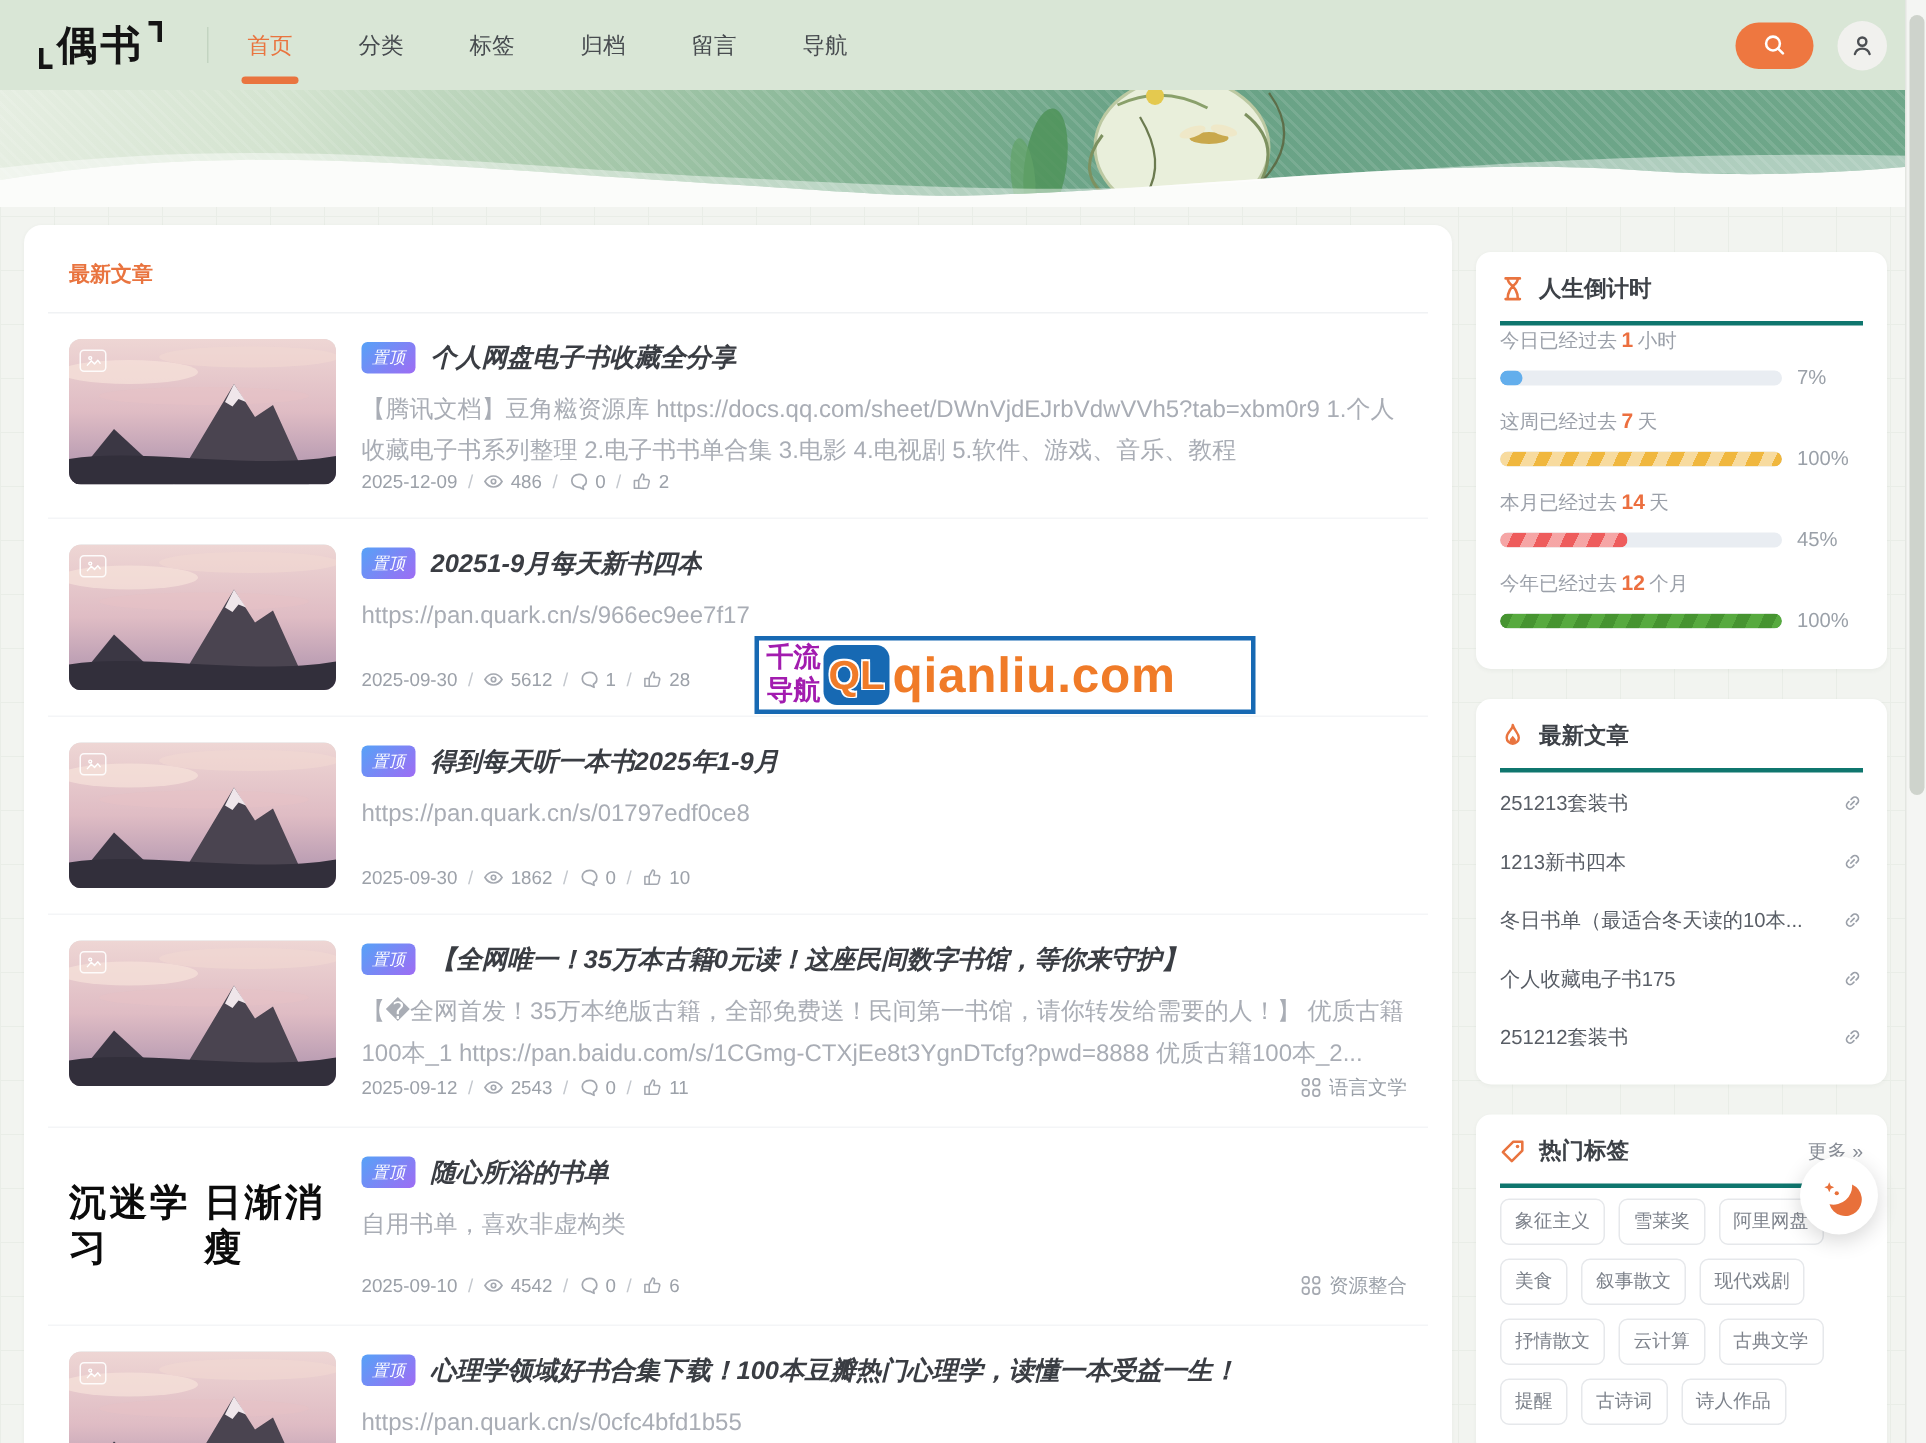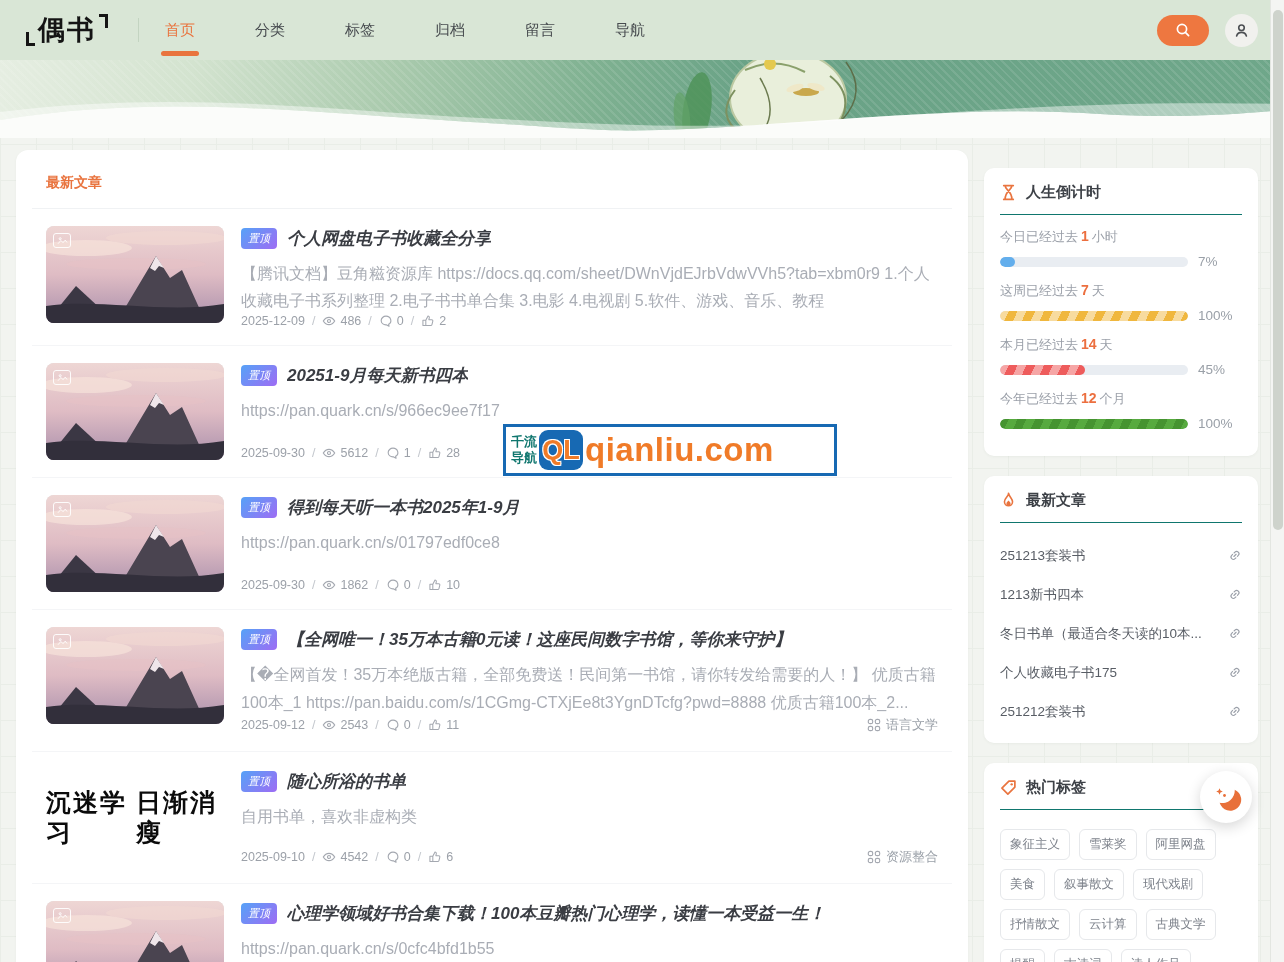--- a/index.html
+++ b/index.html
@@ -18,21 +18,21 @@
   
   .header {
     position:absolute; top:0; left:0; width:1284px; height:60px;
     background:#d9e6d6; display:flex; align-items:center; padding:0 26px; z-index:30;
   }
   .logo { display:flex; align-items:center; cursor:pointer; }
   .logo .lb { width:9px; height:14px; border-left:3px solid #151515; border-bottom:3px solid #151515; margin-right:3px; margin-top:18px; }
   .logo .rb { width:9px; height:14px; border-right:3px solid #151515; border-top:3px solid #151515; margin-left:3px; margin-bottom:18px; }
   .logo .logo-text { font-size:27px; font-weight:700; color:#141414; letter-spacing:2px; }
   .header-divider { width:1px; height:24px; background:#c3d4c1; margin:0 26px 0 30px; }
-  .nav { display:flex; align-items:center; gap:60px; }
+  .nav { display:flex; align-items:center; gap:44px; }
   .nav-item { position:relative; font-size:15px; color:#474b4f; cursor:pointer; padding:10px 0; }
   .nav-item.active { color:#e9743f; }
   .nav-item.active::after {
     content:""; position:absolute; left:50%; transform:translateX(-50%);
     bottom:-6px; width:38px; height:5px; border-radius:3px; background:#e9743f;
   }
   .header-right { margin-left:auto; display:flex; align-items:center; gap:16px; }
   .search-btn {
     width:52px; height:31px; border-radius:16px; background:#ee7740; border:none;
     display:flex; align-items:center; justify-content:center; cursor:pointer; color:#fff;
@@ -92,32 +92,32 @@
   .a-meta .m-item { display:inline-flex; align-items:center; gap:4px; }
   .a-meta .m-sep { margin:0 7px; color:#c3c7cd; }
   .a-meta svg { color:#a4a8b0; }
   .a-cat { margin-left:auto; display:inline-flex; align-items:center; gap:5px; color:#9aa0a8; font-size:13px; cursor:pointer; }
 
   
   .watermark {
     position:absolute; left:503px; top:424px; width:334px; height:52px; z-index:20;
     background:#fff; border:3px solid #1769b3; display:flex; align-items:center; padding:2px 6px 2px 5px; gap:2px;
   }
-  .wm-cn { color:#0f766e; font-weight:700; font-size:13px; line-height:1.2; text-align:center; flex:none; }
+  .wm-cn { color:#a21caf; font-weight:700; font-size:18px; line-height:1.2; text-align:center; flex:none; }
   .wm-ql { flex:none; width:44px; height:40px; background:#1769b3; border-radius:9px; display:flex; align-items:center; justify-content:center; }
   .wm-ql span {
     color:#f07b28; font-weight:900; font-size:27px; letter-spacing:0;
     text-shadow:-1px -1px 0 #fff,1px -1px 0 #fff,-1px 1px 0 #fff,1px 1px 0 #fff;
   }
   .wm-domain { color:#f07b28; font-size:33px; font-weight:700; letter-spacing:0.5px; white-space:nowrap; }
 
   
   .sidebar { width:274px; display:flex; flex-direction:column; gap:20px; margin-top:18px; }
   .side-card { background:#fff; border-radius:10px; padding:15px 16px 12px; box-shadow:0 1px 3px rgba(60,80,60,.05); }
-  .side-head { display:flex; align-items:center; gap:9px; padding-bottom:12px; border-bottom:1px solid #0f766e; margin-bottom:13px; }
+  .side-head { display:flex; align-items:center; gap:9px; padding-bottom:12px; border-bottom:3px solid #0f766e; margin-bottom:1px; }
   .side-head .s-icon { color:#e9743f; display:flex; }
   .side-head .s-title { font-size:15px; font-weight:700; color:#3d4147; }
   .side-head .s-more { margin-left:auto; font-size:13px; color:#8a8f98; cursor:pointer; }
 
   .cd-row { margin-bottom:13px; }
   .cd-label { font-size:13px; color:#9ba0a9; margin-bottom:8px; }
   .cd-label b { color:#ec6f3f; font-size:14px; margin:0 3px; }
   .cd-bar-row { display:flex; align-items:center; }
   .cd-track { flex:1; height:10px; border-radius:6px; background:#e9edf2; overflow:hidden; margin-right:10px; }
   .cd-fill { height:100%; border-radius:6px; }

